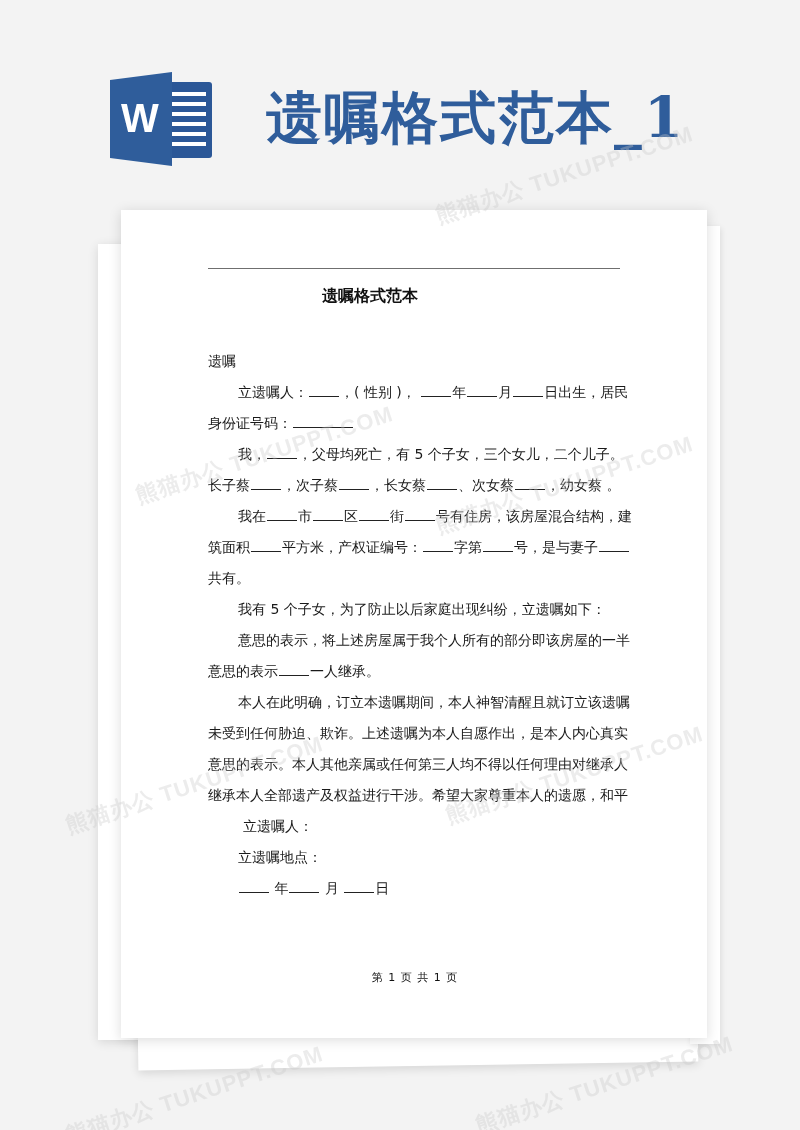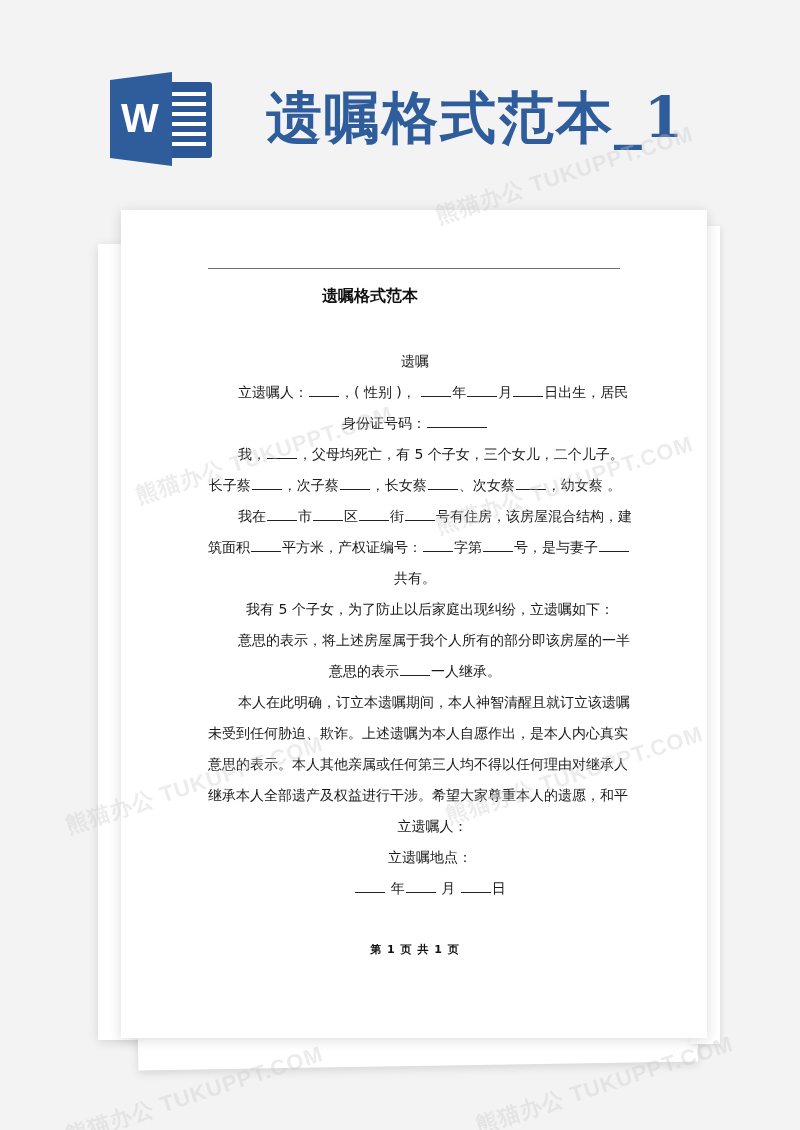--- a/index.html
+++ b/index.html
@@ -42,34 +42,34 @@
   .header-rule {
     position: absolute; left: 87px; top: 58px; width: 412px; height: 0;
     border-top: 1.5px solid #6f6f6f;
   }
   .doc-title {
     position: absolute; left: 0; top: 76px; width: 498px; text-align: center;
     font-size: 16px; font-weight: bold; color: #111;
   }
   .body-text {
     position: absolute; left: 87px; top: 136px; width: 414px;
-    font-size: 14px; color: #1a1a1a; line-height: 31px; text-align: center;
+    font-size: 14px; color: #1a1a1a; line-height: 31px;
   }
   .line { height: 31px; white-space: nowrap; }
   .indent { padding-left: 30px; }
   .indent-sm { padding-left: 35px; }
   .blank {
     display: inline-block; border-bottom: 1px solid #222; height: 14px;
     vertical-align: baseline; margin: 0 1px;
   }
   .b30 { width: 30px; }
   .b60 { width: 60px; }
   .footer {
-    position: absolute; left: 0; top: 732px; width: 588px; text-align: center;
-    font-size: 11px; font-weight: bold; color: #111; letter-spacing: 1px;
+    position: absolute; left: 0; top: 760px; width: 588px; text-align: center;
+    font-size: 11px; font-weight: normal; color: #111; letter-spacing: 1px;
   }
 </style>
 </head>
 <body>
 
 <div class="header">
   <svg class="word-icon" viewBox="0 0 104 94">
     <rect x="46" y="10" width="56" height="76" rx="3" fill="#2b5797"></rect>
     <g fill="#ffffff">
       <rect x="62" y="20" width="34" height="4"></rect>

